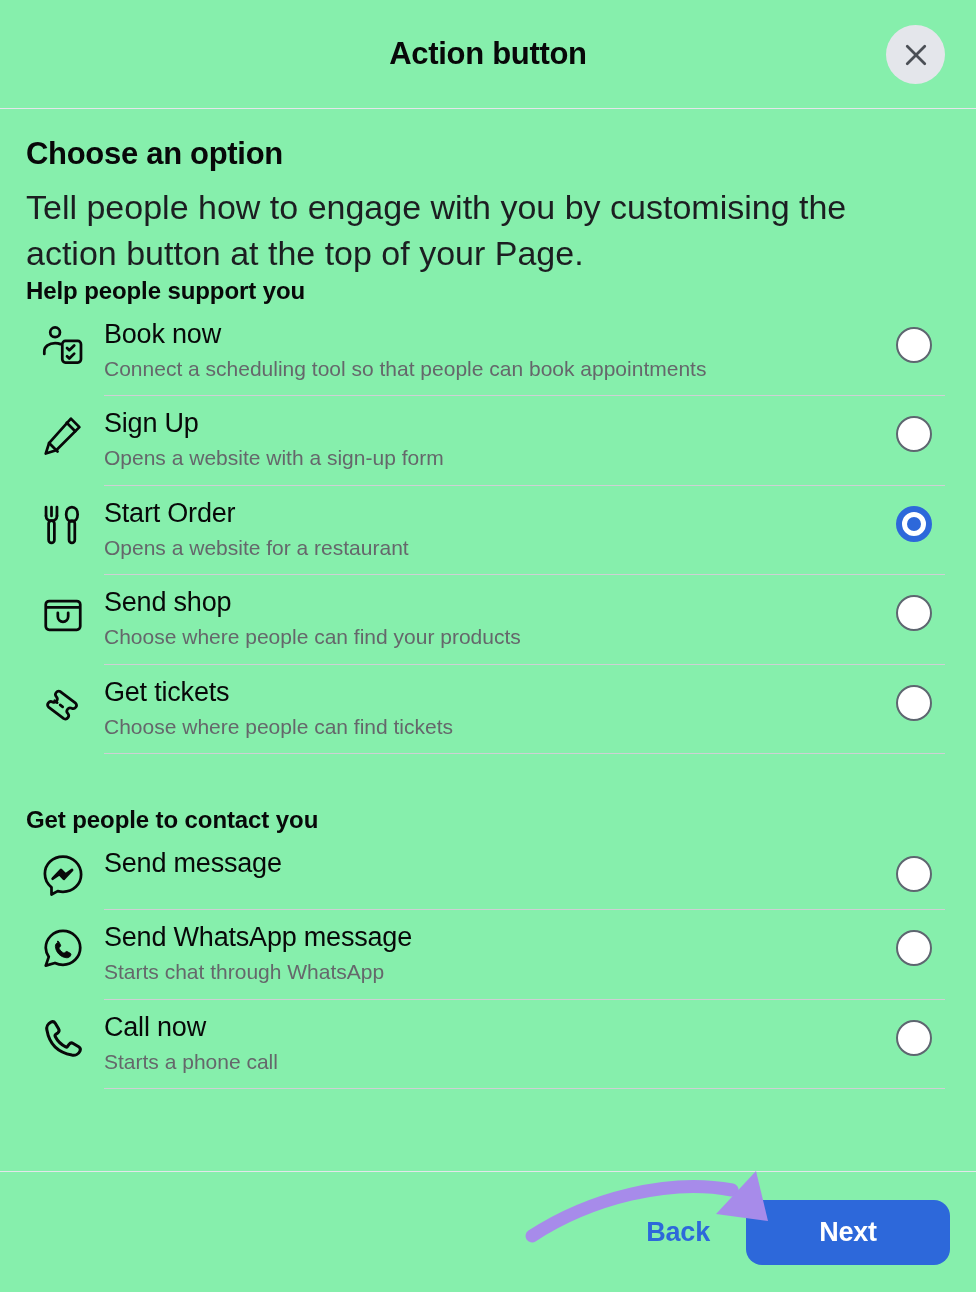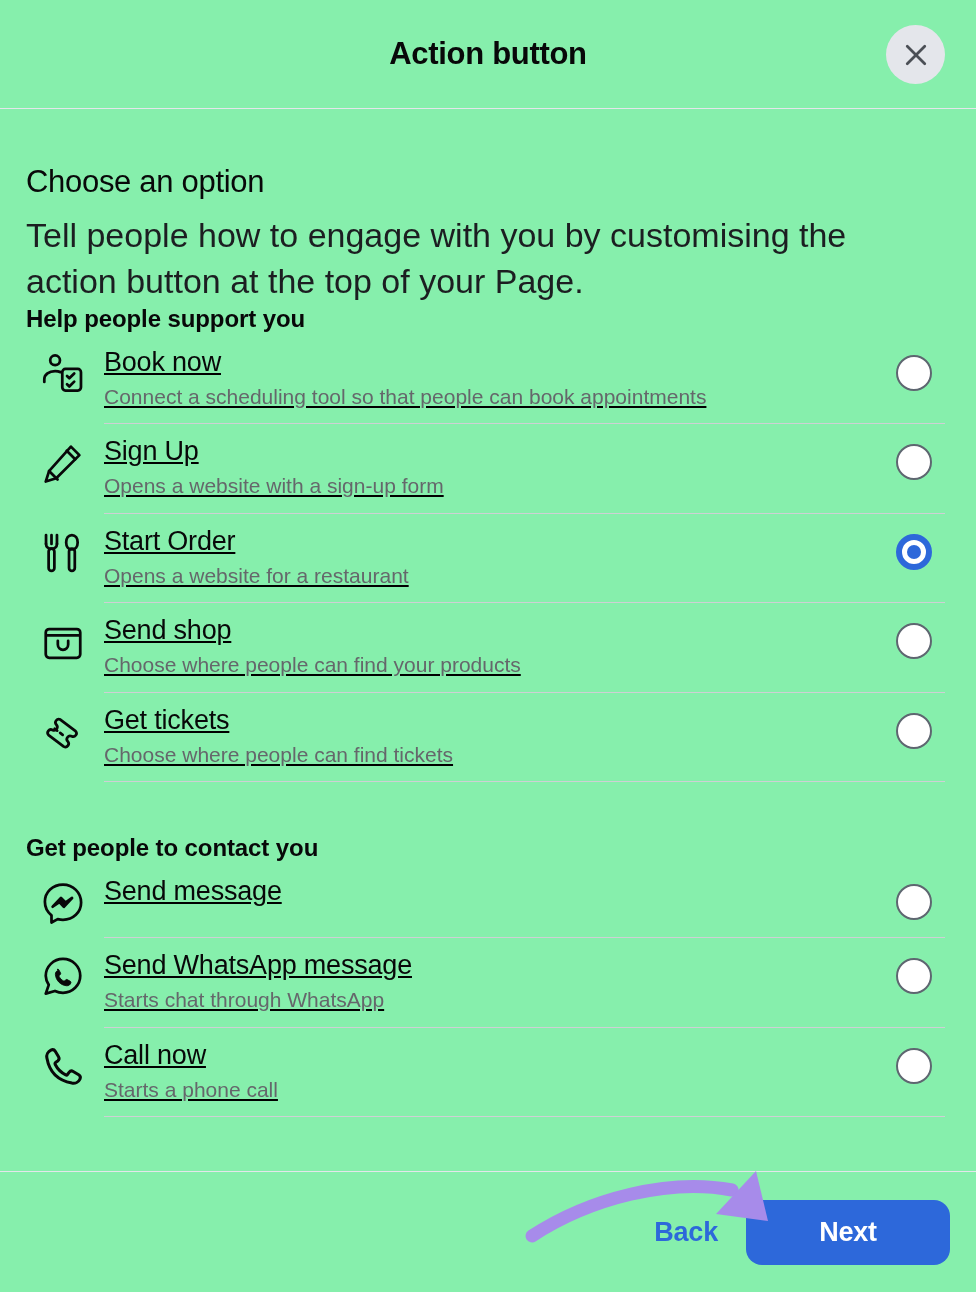--- a/index.html
+++ b/index.html
@@ -53,43 +53,42 @@
   .close-btn svg { display: block; }
 
   
   .body {
     flex: 1 1 auto;
     padding: 26px 26px 0 26px;
     overflow: hidden;
   }
   .section-title {
     font-size: 31px;
-    font-weight: normal;
+    font-weight: bold;
     color: #080809;
     letter-spacing: -0.3px;
     line-height: 1.22;
-    margin-top: 28px;
   }
   .section-desc {
     font-size: 34px;
     color: #1c1e21;
     line-height: 1.35;
     margin-top: 12px;
     max-width: 850px;
   }
   .group-title {
     font-size: 24px;
     font-weight: bold;
     color: #080809;
     margin-bottom: 2px;
     letter-spacing: -0.1px;
   }
   .group-title.second { margin-top: 52px; }
 
-  .option-list { width: 100%; text-decoration: underline; }
+  .option-list { width: 100%; }
 
   .option-row {
     position: relative;
     display: flex;
     align-items: flex-start;
     padding: 10px 0 12px 0;
     cursor: pointer;
   }
   .option-row .divider {
     position: absolute;
@@ -153,21 +152,21 @@
   
   .footer {
     position: relative;
     height: 121px;
     min-height: 121px;
     border-top: 1px solid #e4e6eb;
     display: flex;
     align-items: center;
     justify-content: flex-end;
     padding-right: 26px;
-    gap: 4px;
+    gap: 12px;
   }
   .btn-back {
     font-size: 27px;
     font-weight: bold;
     color: #2d68da;
     background: transparent;
     border: none;
     padding: 14px 24px;
     cursor: pointer;
     letter-spacing: -0.2px;

